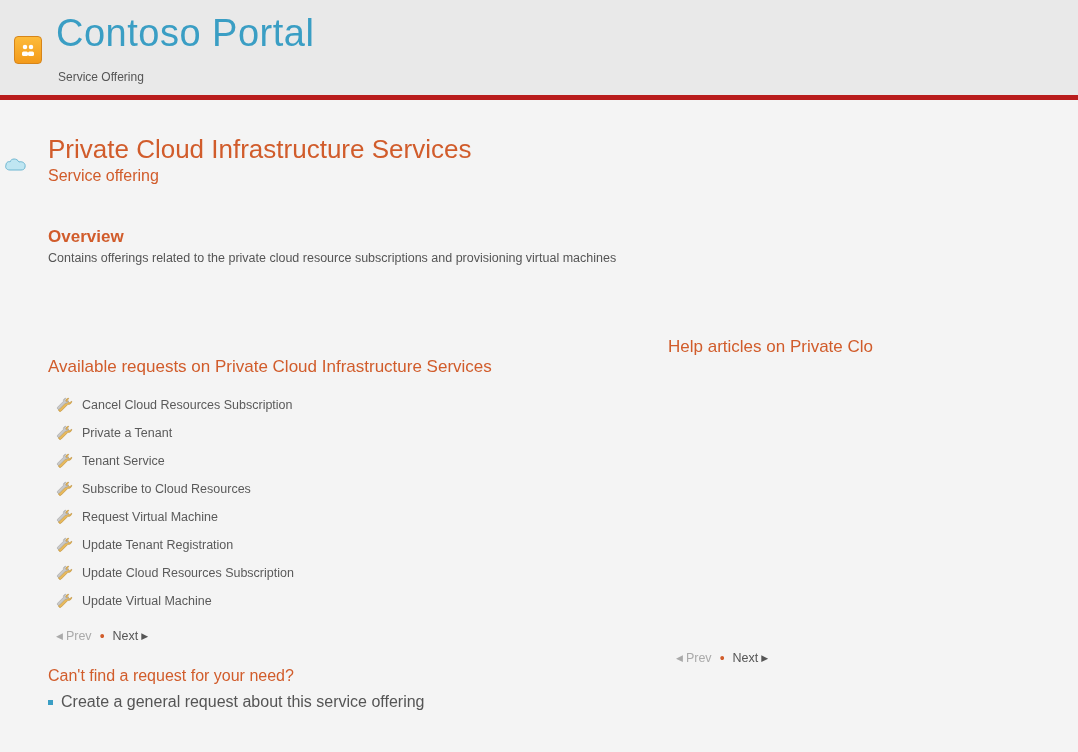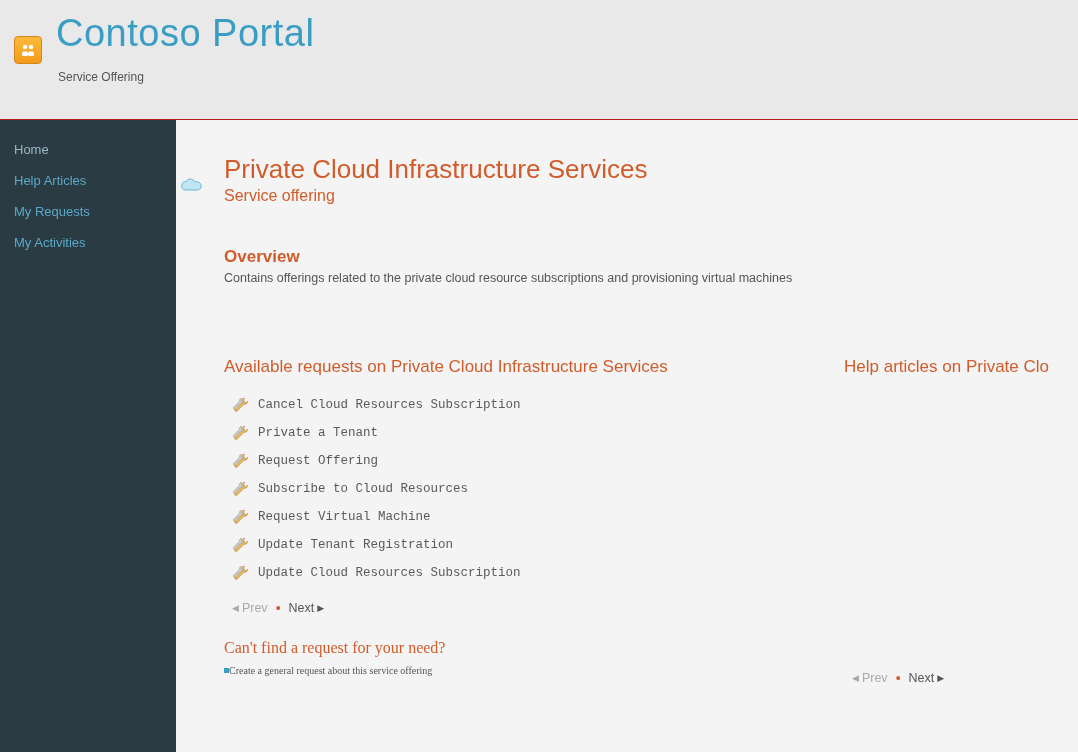--- a/index.html
+++ b/index.html
@@ -1,23 +1,23 @@
 <!DOCTYPE html>
 <html><head>
 <meta charset="utf-8">
 <style>
   * { box-sizing: border-box; margin: 0; padding: 0; }
   html, body { width: 1078px; height: 752px; font-family: "Segoe UI", Tahoma, sans-serif; background: #e9e9e9; overflow: hidden; }
 
   
   .header {
-    height: 120px;
+    height: 100px;
     background: #e9e9e9;
     padding: 10px 0 0 14px;
-    border-bottom: 1px solid #b91c1c;
+    border-bottom: 5px solid #b91c1c;
     position: relative;
   }
   .header .logo-box {
     position: absolute;
     left: 14px; top: 36px;
     width: 28px; height: 28px;
     background: linear-gradient(#fdbb3a,#f39a1a);
     border: 1px solid #d6851a;
     border-radius: 4px;
     display: flex; align-items: center; justify-content: center;
@@ -93,71 +93,70 @@
     color: #555;
     margin-top: 4px;
   }
 
   
   .cols {
     display: flex;
     margin-top: 72px;
     gap: 60px;
   }
-  .col-left { width: 560px; }
+  .col-left { width: 560px; margin-top: 20px; }
   .col-right { flex: 1; min-width: 220px; }
   .col-head {
     font-size: 17px;
     color: #d15c2b;
     margin-bottom: 14px;
     white-space: nowrap;
   }
 
   .req-list { list-style: none; padding-left: 8px; }
   .req-list li {
     display: flex;
     align-items: center;
     gap: 8px;
     padding: 5px 0;
     font-size: 12.5px;
     color: #5a5a5a;
     cursor: pointer;
-    font-family: Liberation Mono, monospace;
   }
   .wrench-icon { width: 18px; height: 18px; flex-shrink: 0; }
 
   .pager {
     margin-top: 14px;
     font-size: 12.5px;
     color: #555;
     padding-left: 8px;
     display: flex;
     align-items: center;
     gap: 8px;
   }
   .pager .dis { color: #aaa; cursor: default; }
   .pager .dot { color: #d15c2b; font-size: 14px; line-height: 10px; }
   .pager .nav { cursor: pointer; display: inline-flex; align-items: center; gap: 3px; }
   .pager .tri { font-size: 9px; }
 
   .not-found {
     margin-top: 24px;
-    font-family: Liberation Serif, serif;
   }
   .not-found h3 {
     font-size: 16px;
     color: #d15c2b;
     font-weight: 400;
   }
   .not-found .link-row {
     margin-top: 8px;
-    font-size: 10px;
+    font-size: 16px;
     color: #555;
     display: flex;
     align-items: center;
+    gap: 8px;
     cursor: pointer;
   }
   .not-found .sq { width: 5px; height: 5px; background: #3a9ec4; display:inline-block; }
 </style>
 </head>
 <body>
 
 <div class="header">
   <div class="logo-box">
     <svg viewBox="0 0 24 24" fill="white">
@@ -166,26 +165,20 @@
         <rect x="4" y="14" width="8" height="6" rx="2"></rect>
         <rect x="12" y="14" width="8" height="6" rx="2"></rect>
       </svg>
   </div>
   <div class="portal-title">Contoso Portal</div>
   <div class="subtitle">Service Offering</div>
 </div>
 
 <div class="body">
 
-  <nav class="sidebar">
-    <a href="#" class="active">Home</a>
-    <a href="#">Help Articles</a>
-    <a href="#">My Requests</a>
-    <a href="#">My Activities</a>
-  </nav>
 
   <div class="main">
 
     <svg class="cloud-icon" viewBox="0 0 24 16">
       <path d="M6 14 C2 14 1 11 2 9 C2 6 5 5 6 6 C7 2 13 2 15 6 C18 5 22 7 21 11 C21 13 19 14 17 14 Z" fill="#bfe6f2" stroke="#6db6d1" stroke-width="1"></path>
     </svg>
 
     <div class="content">
       <h1 class="page-title">Private Cloud Infrastructure Services</h1>
       <div class="page-sub">Service offering</div>
@@ -210,21 +203,21 @@
       <path d="M21 7 a4 4 0 0 1 -5 4 L7 20 a2 2 0 0 1 -3 -3 L13 8 a4 4 0 0 1 4 -5 l-2 3 l3 3 z" fill="#e8b95a" stroke="#b88a32" stroke-width="0.8"></path>
       <path d="M22 5 a4 4 0 0 1 -5 4 L8 18 a2 2 0 0 1 -3 -3 L14 6 a4 4 0 0 1 4 -5 l-2 3 l3 3 z" fill="#c9c9c9" stroke="#8a8a8a" stroke-width="0.6" transform="translate(-2,2) scale(0.85)"></path>
     </svg>
     <span>Private a Tenant</span>
               </li>
               <li>
     <svg class="wrench-icon" viewBox="0 0 24 24">
       <path d="M21 7 a4 4 0 0 1 -5 4 L7 20 a2 2 0 0 1 -3 -3 L13 8 a4 4 0 0 1 4 -5 l-2 3 l3 3 z" fill="#e8b95a" stroke="#b88a32" stroke-width="0.8"></path>
       <path d="M22 5 a4 4 0 0 1 -5 4 L8 18 a2 2 0 0 1 -3 -3 L14 6 a4 4 0 0 1 4 -5 l-2 3 l3 3 z" fill="#c9c9c9" stroke="#8a8a8a" stroke-width="0.6" transform="translate(-2,2) scale(0.85)"></path>
     </svg>
-    <span>Request Offering</span>
+    <span>Tenant Service</span>
               </li>
               <li>
     <svg class="wrench-icon" viewBox="0 0 24 24">
       <path d="M21 7 a4 4 0 0 1 -5 4 L7 20 a2 2 0 0 1 -3 -3 L13 8 a4 4 0 0 1 4 -5 l-2 3 l3 3 z" fill="#e8b95a" stroke="#b88a32" stroke-width="0.8"></path>
       <path d="M22 5 a4 4 0 0 1 -5 4 L8 18 a2 2 0 0 1 -3 -3 L14 6 a4 4 0 0 1 4 -5 l-2 3 l3 3 z" fill="#c9c9c9" stroke="#8a8a8a" stroke-width="0.6" transform="translate(-2,2) scale(0.85)"></path>
     </svg>
     <span>Subscribe to Cloud Resources</span>
               </li>
               <li>
     <svg class="wrench-icon" viewBox="0 0 24 24">
@@ -239,20 +232,27 @@
       <path d="M22 5 a4 4 0 0 1 -5 4 L8 18 a2 2 0 0 1 -3 -3 L14 6 a4 4 0 0 1 4 -5 l-2 3 l3 3 z" fill="#c9c9c9" stroke="#8a8a8a" stroke-width="0.6" transform="translate(-2,2) scale(0.85)"></path>
     </svg>
     <span>Update Tenant Registration</span>
               </li>
               <li>
     <svg class="wrench-icon" viewBox="0 0 24 24">
       <path d="M21 7 a4 4 0 0 1 -5 4 L7 20 a2 2 0 0 1 -3 -3 L13 8 a4 4 0 0 1 4 -5 l-2 3 l3 3 z" fill="#e8b95a" stroke="#b88a32" stroke-width="0.8"></path>
       <path d="M22 5 a4 4 0 0 1 -5 4 L8 18 a2 2 0 0 1 -3 -3 L14 6 a4 4 0 0 1 4 -5 l-2 3 l3 3 z" fill="#c9c9c9" stroke="#8a8a8a" stroke-width="0.6" transform="translate(-2,2) scale(0.85)"></path>
     </svg>
     <span>Update Cloud Resources Subscription</span>
+              </li>
+              <li>
+    <svg class="wrench-icon" viewBox="0 0 24 24">
+      <path d="M21 7 a4 4 0 0 1 -5 4 L7 20 a2 2 0 0 1 -3 -3 L13 8 a4 4 0 0 1 4 -5 l-2 3 l3 3 z" fill="#e8b95a" stroke="#b88a32" stroke-width="0.8"></path>
+      <path d="M22 5 a4 4 0 0 1 -5 4 L8 18 a2 2 0 0 1 -3 -3 L14 6 a4 4 0 0 1 4 -5 l-2 3 l3 3 z" fill="#c9c9c9" stroke="#8a8a8a" stroke-width="0.6" transform="translate(-2,2) scale(0.85)"></path>
+    </svg>
+    <span>Update Virtual Machine</span>
               </li>
             </ul>
           <div class="pager">
             <span class="nav dis">
                 <span class="tri">◀</span>
                 <span>Prev</span>
               </span>
             <span class="dot">•</span>
             <span class="nav">
                 <span>Next</span>

